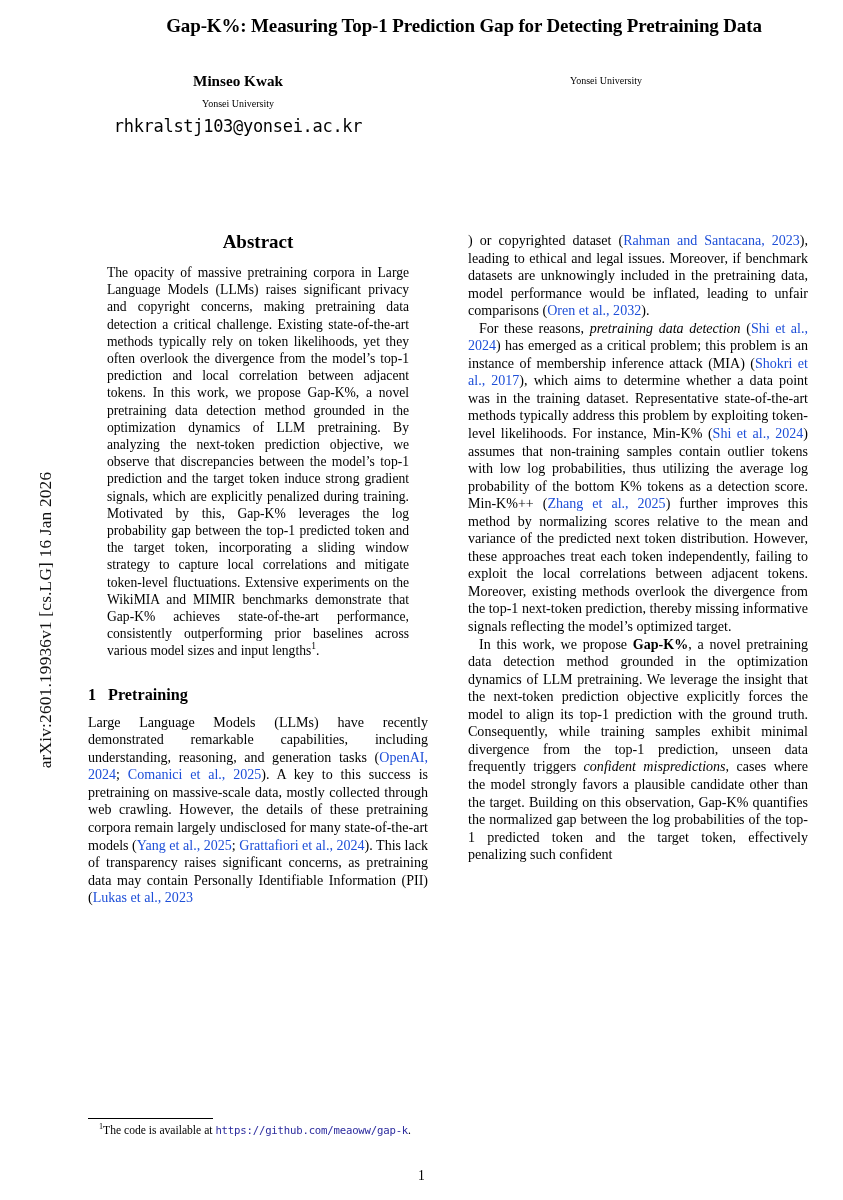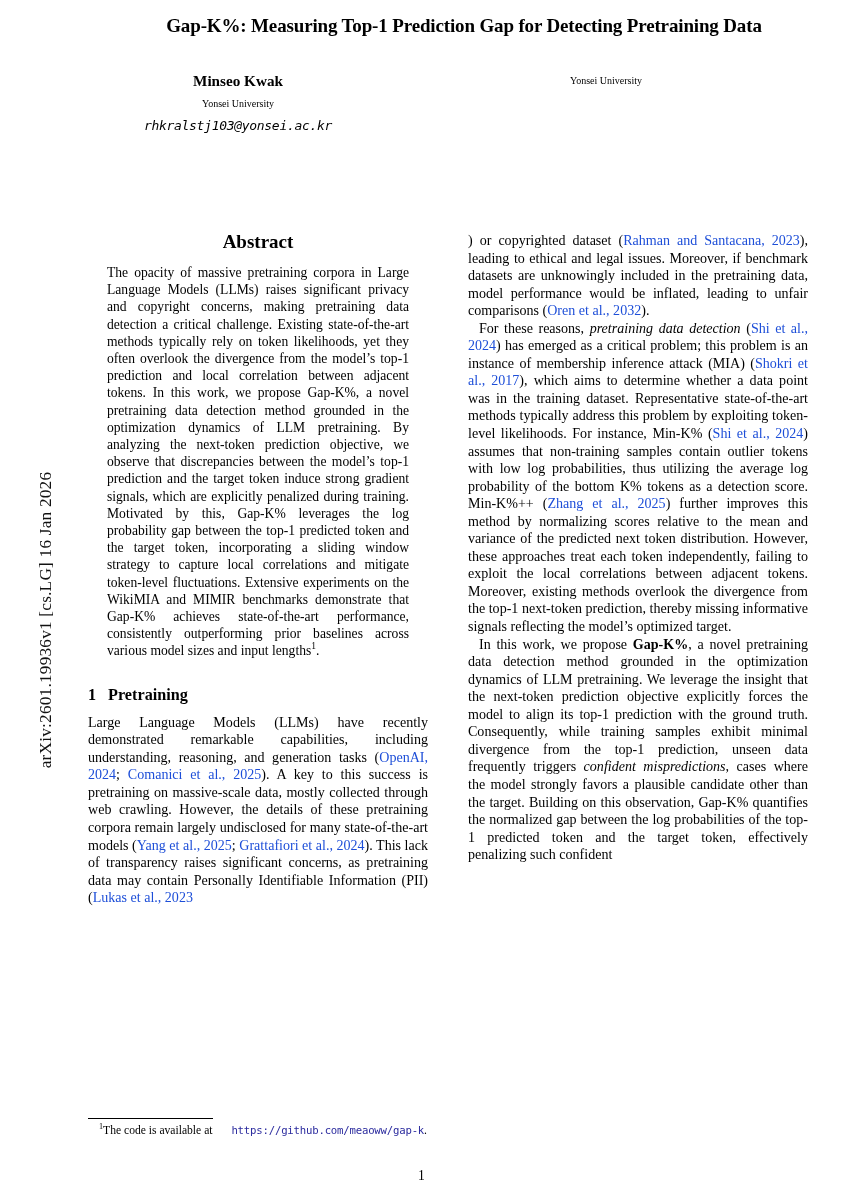--- a/index.html
+++ b/index.html
@@ -67,25 +67,24 @@
   .author-name {
     font-size: 15.2px;
     font-weight: bold;
     display: block;
   }
   .author-affil {
     font-size: 10px;
     display: block;
   }
   .author-email {
-    font-size: 13px;
+    font-size: 17px;
     font-family: "DejaVu Sans Mono", "Liberation Mono", monospace;
     display: block;
     letter-spacing: -0.3px;
-    font-style: italic;
   }
 
   
   .col {
     position: absolute;
     top: 232px;
     width: 340px;
     font-size: 14.05px;
     line-height: 17.55px;
     text-align: justify;
@@ -123,21 +122,20 @@
     text-indent: 11px;
   }
   p.para.noindent { text-indent: 0; }
 
   .cite { color: #1d4ed8; }
   .url  {
     color: #2b2b9e;
     font-family: "DejaVu Sans Mono", "Liberation Mono", monospace;
     font-size: 0.92em;
     letter-spacing: -0.2px;
-    margin-left: 16px;
   }
   .ital { font-style: italic; }
   .bold { font-weight: bold; }
   sup { font-size: 0.7em; vertical-align: super; line-height: 0; }
 
   
   .footnote-wrap {
     position: absolute;
     left: 88px;
     top: 1118px;

